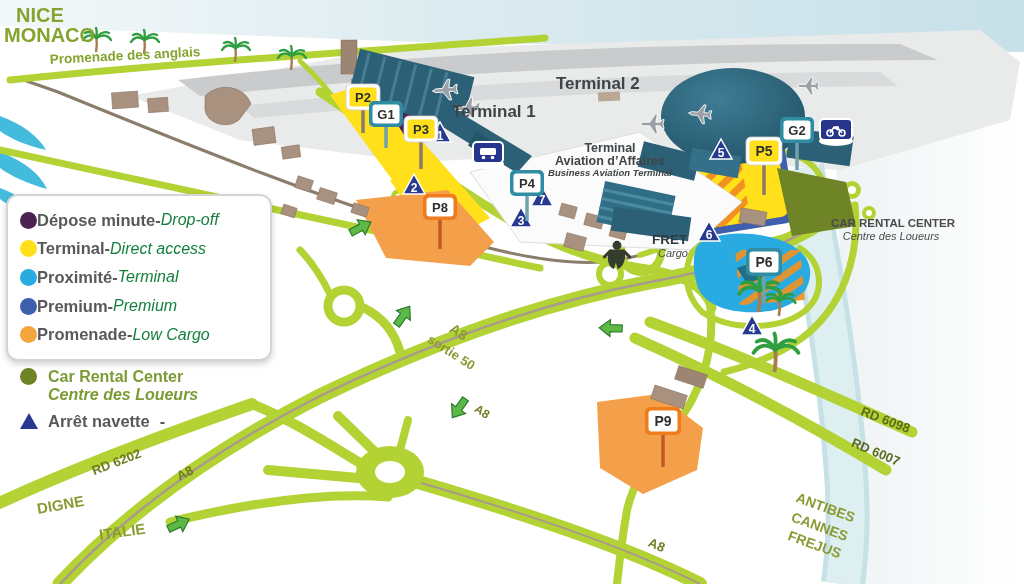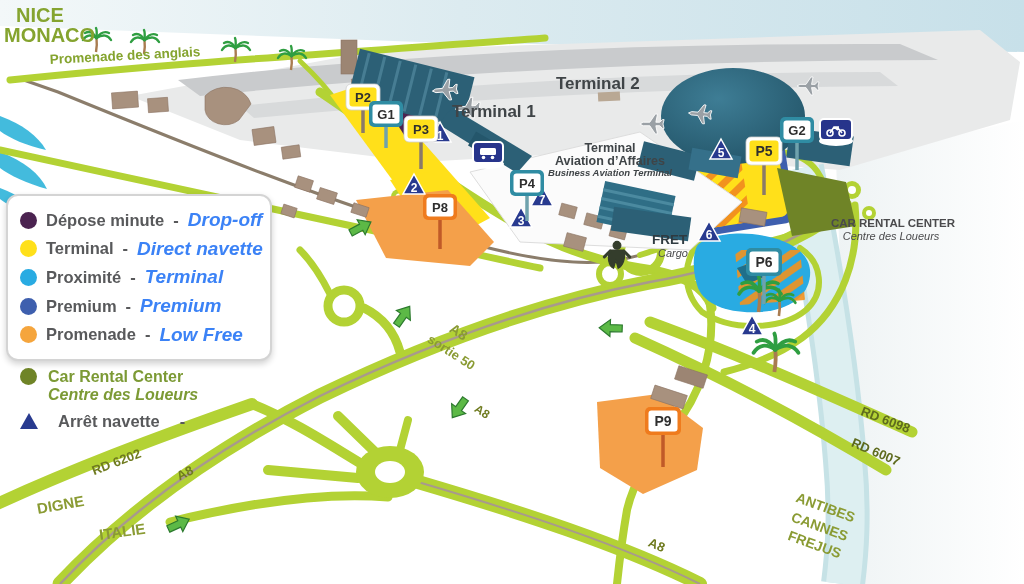--- a/index.html
+++ b/index.html
@@ -4,36 +4,36 @@
 <style>
   html,body{margin:0;padding:0;background:#fff;}
   .stage{position:relative;width:1024px;height:584px;overflow:hidden;background:#fff;
          font-family:"Liberation Sans",sans-serif;}
   svg text{font-family:"Liberation Sans",sans-serif;}
 
   
   .legend{position:absolute;left:6px;top:194px;width:262px;}
   .legend-box{background:#fff;border:2px solid #d4d4d4;border-radius:12px;
               box-shadow:0 3px 6px rgba(0,0,0,.18);padding:10px 14px 10px 12px;width:236px;}
-  .legend-row{display:flex;align-items:center;gap:9px;height:28.6px;white-space:nowrap;}
+  .legend-row{display:flex;align-items:center;height:28.6px;white-space:nowrap;}
   .dot{width:17px;height:17px;border-radius:50%;flex:0 0 17px;}
   .dot-dropoff{background:#4b2350;}
   .dot-contact{background:#ffe01a;}
   .dot-proximity{background:#29abe2;}
   .dot-premium{background:#3e5fae;}
   .dot-economy{background:#f5a53d;}
   .dot-olive{background:#6f8427;}
   .fr{color:#58595b;font-size:16.5px;font-weight:600;}
   .dash{color:#58595b;font-size:16.5px;font-weight:600;}
-  .en{color:#3b82f6;font-size:19px;font-weight:700;font-style:italic;}
+  .en{color:#15803d;font-size:16px;font-weight:400;font-style:italic;}
   .legend-extra{padding-left:14px;margin-top:7px;}
   .row-car{display:flex;align-items:flex-start;gap:11px;}
   .car-text{color:#7c9a35;font-size:16px;font-weight:700;line-height:18px;}
   .car-text .it{font-style:italic;}
-  .row-shuttle{display:flex;align-items:center;gap:20px;margin-top:8px;}
+  .row-shuttle{display:flex;align-items:center;gap:10px;margin-top:8px;}
   .tri{width:0;height:0;border-left:9px solid transparent;border-right:9px solid transparent;
        border-bottom:16px solid #283a8f;}
 </style>
 </head>
 <body>
 
 <div class="stage">
 
 <svg width="1024" height="584" viewBox="0 0 1024 584">
   <defs>
@@ -389,39 +389,39 @@
     <div class="legend-row">
       <span class="dot dot-dropoff"></span>
       <span class="fr">Dépose minute</span>
       <span class="dash">-</span>
       <span class="en">Drop-off</span>
     </div>
     <div class="legend-row">
       <span class="dot dot-contact"></span>
       <span class="fr">Terminal</span>
       <span class="dash">-</span>
-      <span class="en">Direct navette</span>
+      <span class="en">Direct access</span>
     </div>
     <div class="legend-row">
       <span class="dot dot-proximity"></span>
       <span class="fr">Proximité</span>
       <span class="dash">-</span>
       <span class="en">Terminal</span>
     </div>
     <div class="legend-row">
       <span class="dot dot-premium"></span>
       <span class="fr">Premium</span>
       <span class="dash">-</span>
       <span class="en">Premium</span>
     </div>
     <div class="legend-row">
       <span class="dot dot-economy"></span>
       <span class="fr">Promenade</span>
       <span class="dash">-</span>
-      <span class="en">Low Free</span>
+      <span class="en">Low Cargo</span>
     </div>
   </div>
   <div class="legend-extra">
     <div class="row-car">
       <span class="dot dot-olive"></span>
       <div class="car-text">
         <div>Car Rental Center</div>
         <div class="it">Centre des Loueurs</div>
       </div>
     </div>

